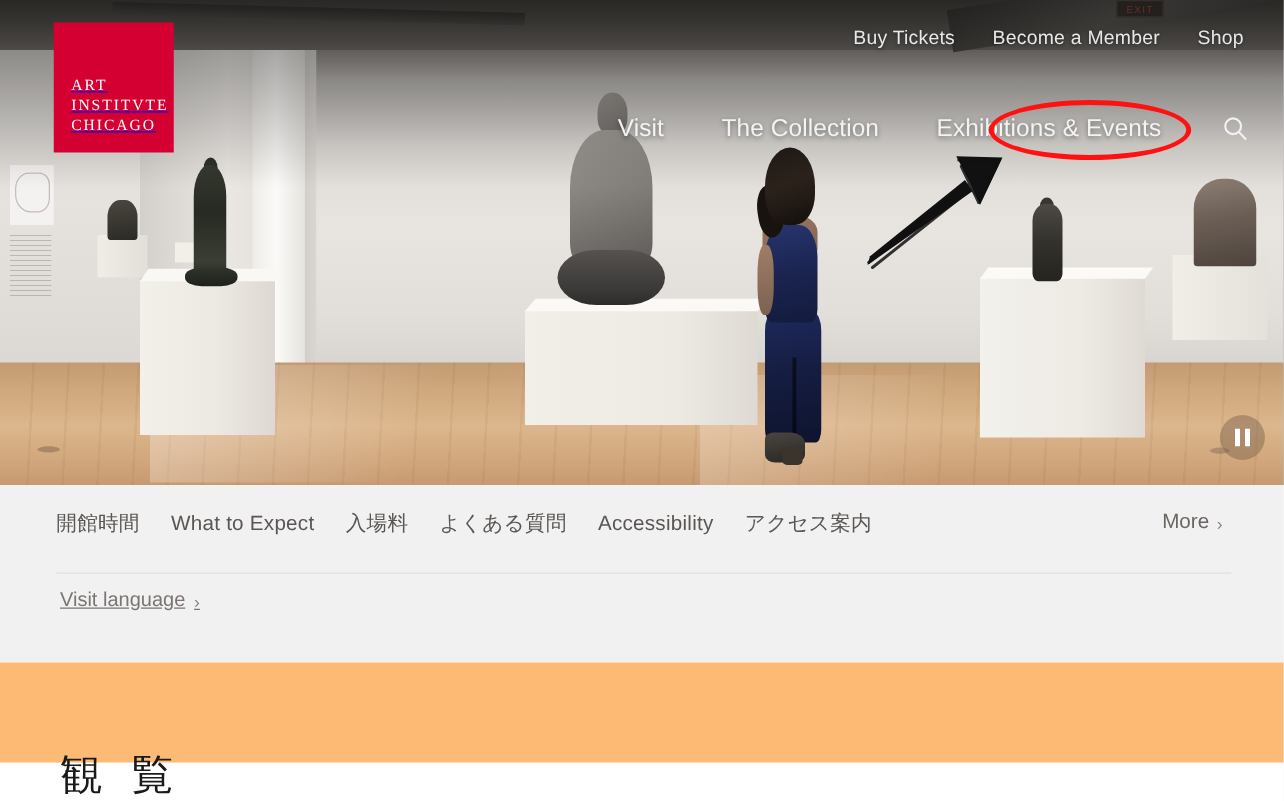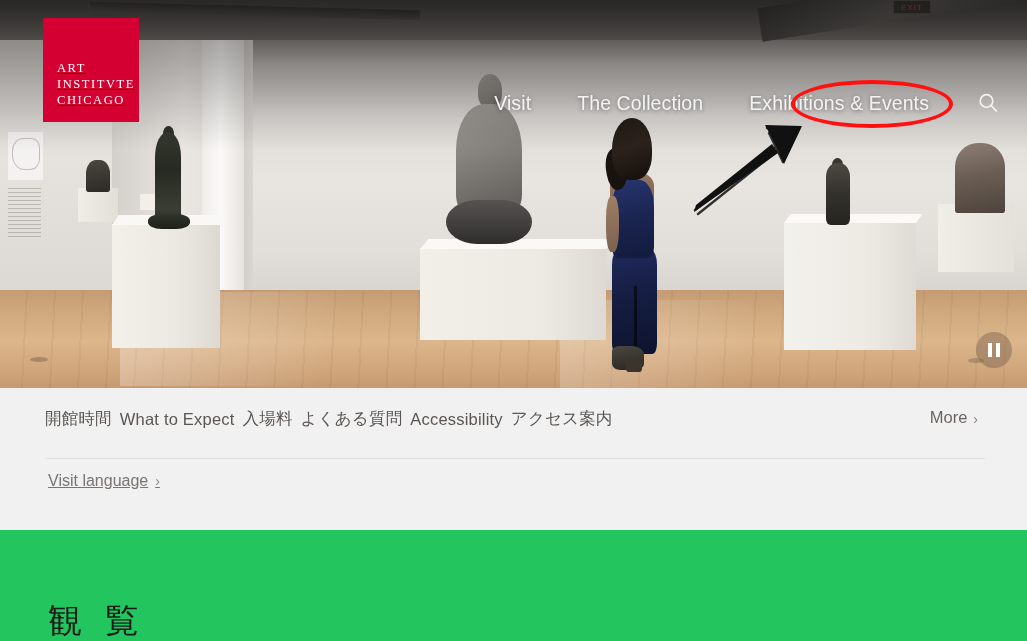--- a/index.html
+++ b/index.html
@@ -258,21 +258,21 @@
 
   
   .subnav-band {
     position:absolute; left:0; top:388px; width:1027px; height:142px;
     background:#f1f1f1;
   }
   .subnav-row {
     position:absolute; left:45px; top:20px; right:26px;
     display:flex; align-items:center;
   }
-  .subnav-links { display:flex; gap:8px; align-items:center; }
+  .subnav-links { display:flex; gap:25px; align-items:center; }
   .subnav-link {
     color:#5b5653; font-size:16.5px; text-decoration:none; cursor:pointer;
     white-space:nowrap; letter-spacing:0.2px;
   }
   .subnav-more {
     position:absolute; right:49px; top:20px;
     color:#6c6663; font-size:16.5px; cursor:pointer;
     display:flex; align-items:flex-end; gap:6px; white-space:nowrap;
   }
   .chev { font-size:14px; color:#8a8480; }
@@ -280,21 +280,21 @@
     position:absolute; left:45px; top:70px; width:940px; height:1px;
     background:#e0e0e0;
   }
   .lang-row { position:absolute; left:48px; top:84px; }
   .lang-link {
     color:#7a7572; font-size:16px; cursor:pointer;
     display:flex; align-items:center; gap:7px; white-space:nowrap;
   }
 
   
-  .content { position:absolute; left:0; top:530px; width:1027px; height:111px; background:#22c55e; }
+  .content { position:absolute; left:0; top:530px; width:1027px; height:80px; background:#fdba74; }
   .page-title {
     position:absolute; left:48px; top:70px;
     font-size:34px; color:#1a1a1a; letter-spacing:6px;
     font-family:"DejaVu Sans", sans-serif; font-weight:400; line-height:40px;
   }
 </style>
 </head>
 <body>
 
 <div class="page">
@@ -364,20 +364,25 @@
       <div class="pause-bar"></div>
     </div>
   </div>
 
   <a class="logo" href="#">
     <span class="logo-line">ART</span>
     <span class="logo-line">INSTITVTE</span>
     <span class="logo-line">CHICAGO</span>
   </a>
 
+  <div class="utility-nav">
+    <a class="utility-link" href="#">Buy Tickets</a>
+    <a class="utility-link" href="#">Become a Member</a>
+    <a class="utility-link" href="#">Shop</a>
+  </div>
 
   <div class="main-nav">
     <a class="nav-link" href="#">Visit</a>
     <a class="nav-link" href="#">The Collection</a>
     <a class="nav-link" href="#">Exhibitions &amp; Events</a>
     <div class="search-btn">
       <svg width="22" height="22" viewBox="0 0 22 22" aria-hidden="true">
         <circle cx="9.5" cy="9" r="6.3" fill="none" stroke="#f2f2f2" stroke-width="1.7"></circle>
         <line x1="14.2" y1="13.7" x2="19.4" y2="19.2" stroke="#f2f2f2" stroke-width="1.7" stroke-linecap="round"></line>
       </svg>

